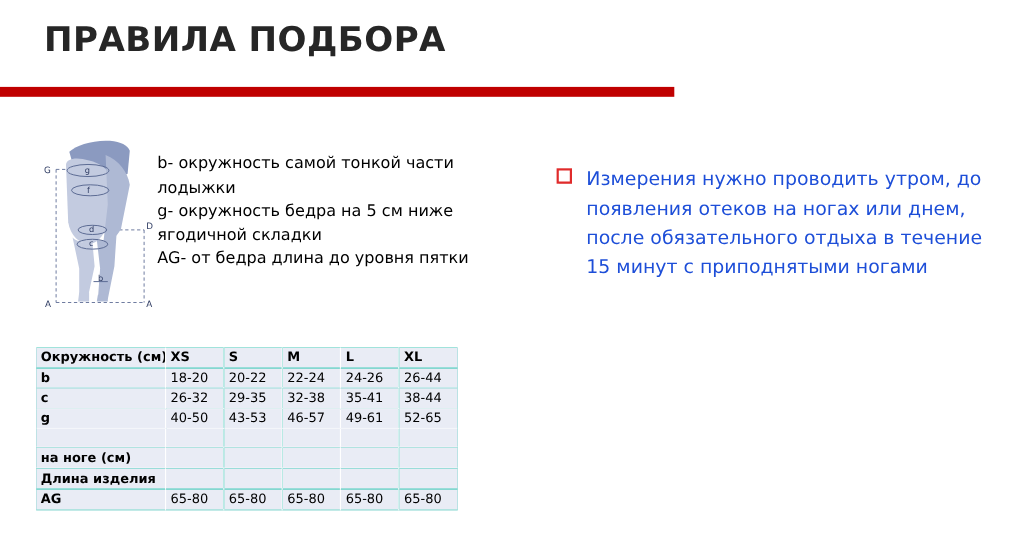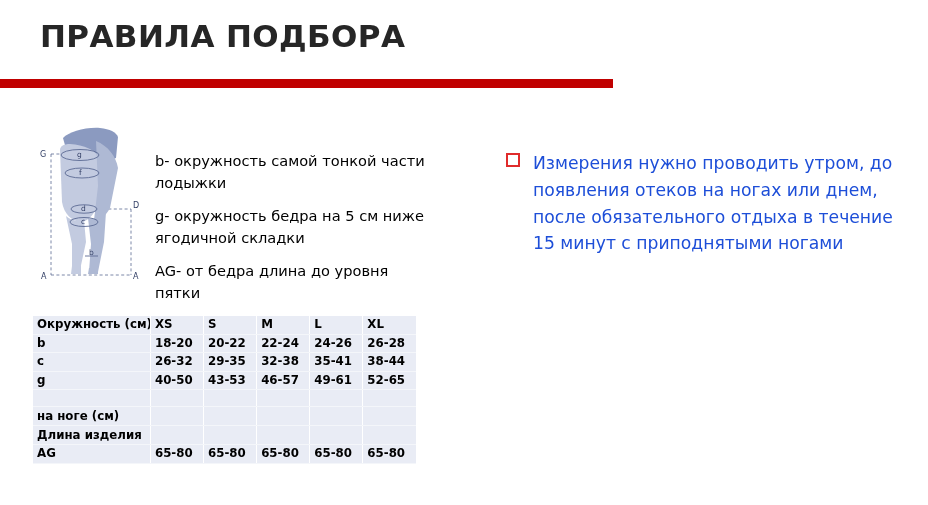--- a/index.html
+++ b/index.html
@@ -56,21 +56,21 @@
   
   .legend {
     position: absolute;
     left: 143px;
     top: 138px;
     width: 296px;
     font-size: 14.6px;
     line-height: 21.5px;
     color: #000000;
   }
-  .legend p { margin: 12px; }
+  .legend p { margin: 0; }
 
   
   .bullet-block {
     position: absolute;
     left: 506px;
     top: 150px;
     width: 400px;
   }
   .bullet-row {
     position: relative;
@@ -120,21 +120,21 @@
     background: #e9ecf5;
     border-right: 1px solid #ffffff;
     border-bottom: 1px solid #f4f6fa;
     padding: 0px 0px 0px 4px;
     font-size: 11.8px;
     line-height: 17.6px;
     height: 17.6px;
     color: #000000;
     text-align: left;
     vertical-align: middle;
-    font-weight: bold;
+    font-weight: normal;
     white-space: nowrap;
     overflow: hidden;
   }
   .size-table td:last-child, .size-table th:last-child {
     border-right: none;
     margin-left: 28px;
   }
   .size-table .lbl {
     font-weight: bold;
   }
@@ -246,21 +246,21 @@
         <th>XL</th>
       </tr>
     </thead>
     <tbody>
       <tr>
         <td class="lbl">b</td>
         <td>18-20</td>
         <td>20-22</td>
         <td>22-24</td>
         <td>24-26</td>
-        <td>26-28</td>
+        <td>26-44</td>
       </tr>
       <tr>
         <td class="lbl">c</td>
         <td>26-32</td>
         <td>29-35</td>
         <td>32-38</td>
         <td>35-41</td>
         <td>38-44</td>
       </tr>
       <tr>

